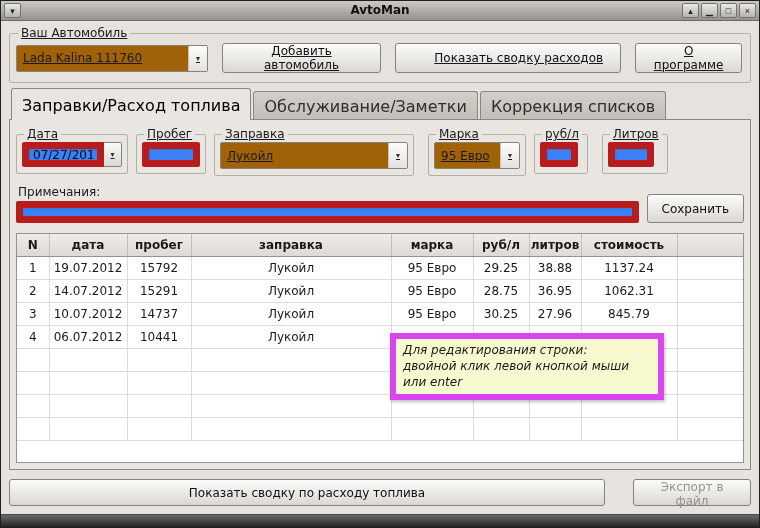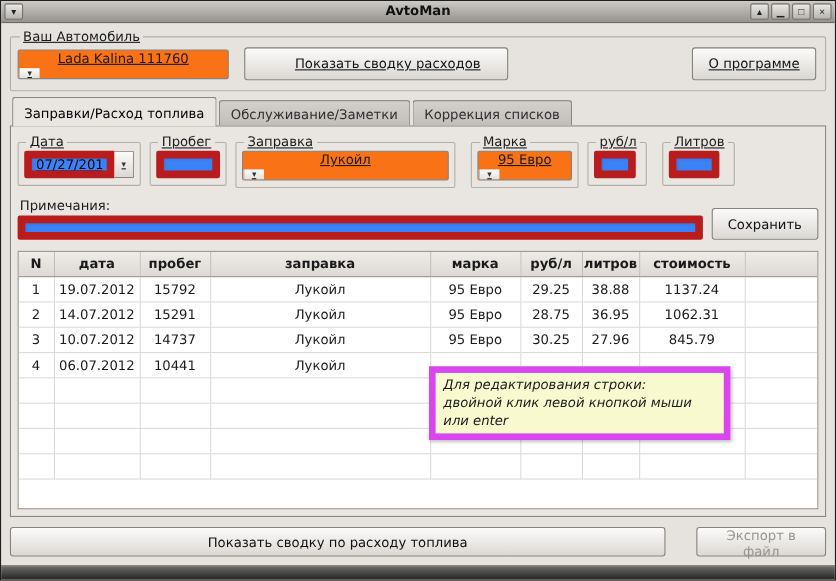--- a/index.html
+++ b/index.html
@@ -50,24 +50,23 @@
     border: 1px solid #b2afa9;
     border-radius: 2px;
     text-decoration: underline;
   }
   legend { font-size: 12px; padding: 0 3px; margin-left: 2px; }
   .car-frame { flex: none; padding: 3px 8px 9px 6px; margin-bottom: 5px; }
   .car-row { display: flex; align-items: center; gap: 14px; }
   
   .combo {
     display: flex; align-items: center;
-    background: #f97316;
+    background: #a16207;
     border: 1px solid #86837e; border-radius: 2px;
     height: 27px;
-    flex-direction: column;
   }
   .combo-text { flex: 1; padding: 0 6px; white-space: nowrap; overflow: hidden; }
   .combo-arrow {
     width: 19px; align-self: stretch;
     border-left: 1px solid #c6c3be;
     display: flex; align-items: center; justify-content: center;
     font-size: 8px; color: #333;
     background: linear-gradient(#fdfdfc, #e4e1dc);
   }
   .car-combo { width: 192px; flex: none; }
@@ -84,21 +83,21 @@
   .btn-about { margin-left: auto; }
   
   .tabs { display: flex; flex: none; padding: 0 2px; position: relative; z-index: 2; }
   .tab {
     border: 1px solid #8a8781; border-bottom: none;
     border-radius: 3px 3px 0 0;
     background: linear-gradient(#d3d0cb, #c2bfba);
     color: #2e2e2e;
     padding: 5px 10px 3px 10px;
     margin-right: 2px; margin-top: 3px;
-    font-size: 12px;
+    font-size: 16px;
   }
   .tab.active {
     background: #e9e6e2; color: #000;
     margin-top: 0; padding-top: 7px; padding-bottom: 5px;
     margin-bottom: -1px;
   }
   .tabpage {
     flex: 1; display: flex; flex-direction: column;
     border: 1px solid #8a8781;
     background: #e9e6e2;
@@ -209,20 +208,21 @@
 
   <div class="content">
 
     <fieldset class="car-frame">
       <legend>Ваш Автомобиль</legend>
       <div class="car-row">
         <div class="combo car-combo">
           <span class="combo-text">Lada Kalina 111760</span>
           <span class="combo-arrow">▾</span>
         </div>
+        <button class="btn">Добавить автомобиль</button>
         <button class="btn btn-expenses">Показать сводку расходов</button>
         <button class="btn btn-about">О программе</button>
       </div>
     </fieldset>
 
     <div class="tabs">
       <div class="tab active">Заправки/Расход топлива</div>
       <div class="tab">Обслуживание/Заметки</div>
       <div class="tab">Коррекция списков</div>
     </div>

